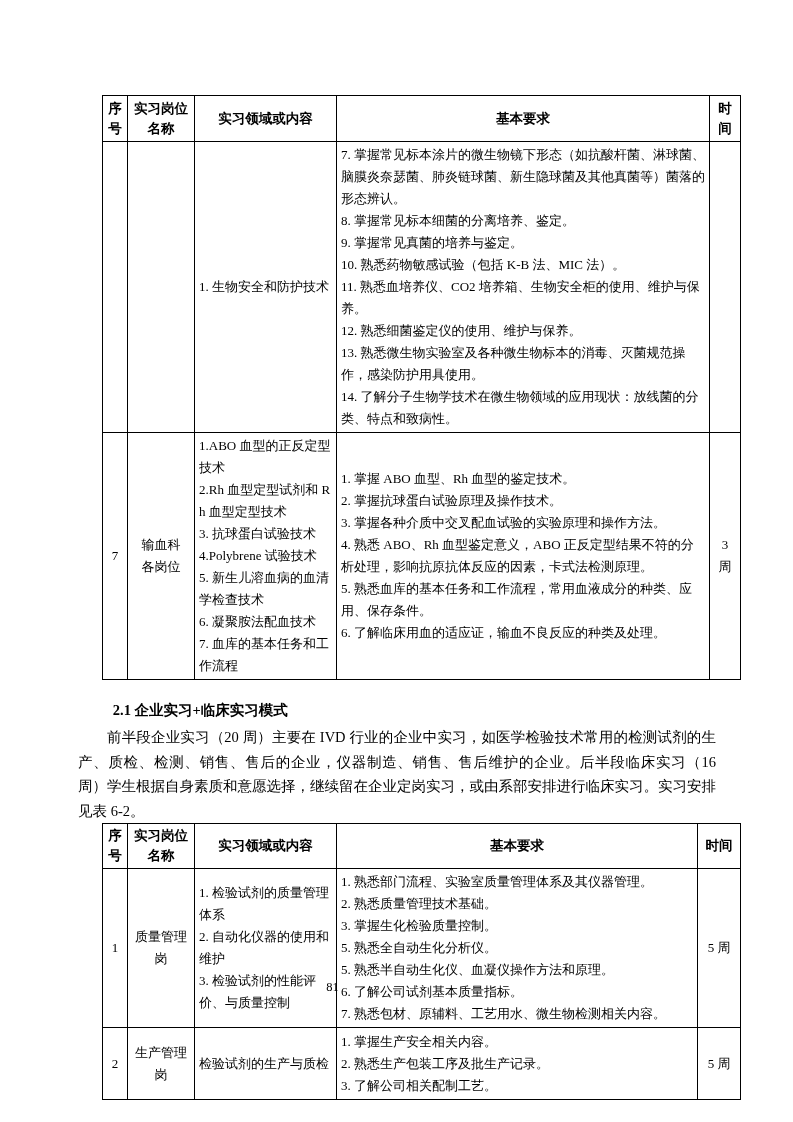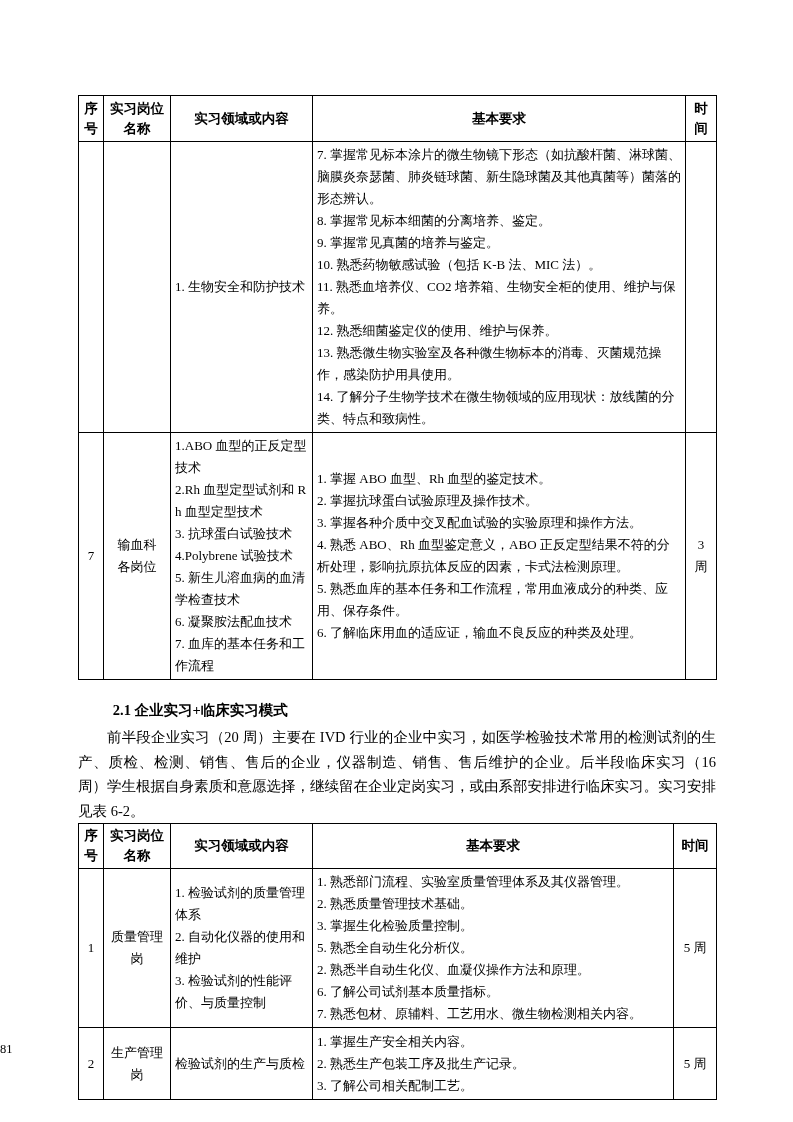--- a/index.html
+++ b/index.html
@@ -22,20 +22,21 @@
     width:638px;
   }
 
   
   table.doc-table {
     border-collapse:collapse;
     table-layout:fixed;
     width:638px;
     font-size:13px;
     line-height:22px;
+    margin-left:24px;
   }
   table.doc-table th, table.doc-table td {
     border:1.5px solid #000;
     padding:2px 4px;
     vertical-align:middle;
     word-break:break-all;
     overflow:hidden;
   }
   table.doc-table th {
     font-weight:bold;
@@ -77,21 +78,22 @@
   .table-title {
     margin:9px 0 0 0;
     font-size:15px;
     font-weight:bold;
     text-align:center;
     line-height:24px;
   }
   .page-number {
     position:absolute;
     left:0; width:665px;
-    top:1042px;
+    top:980px;
+    text-align:center;
     font-size:12.5px;
   }
 </style>
 </head>
 <body>
 
 <div class="page">
   <div class="content">
 
     <table class="doc-table t1">
@@ -184,21 +186,21 @@
           <td class="c-field">
               <div class="li">1. 检验试剂的质量管理体系</div>
               <div class="li">2. 自动化仪器的使用和维护</div>
               <div class="li">3. 检验试剂的性能评价、与质量控制</div>
             </td>
           <td class="c-req">
               <div class="li">1. 熟悉部门流程、实验室质量管理体系及其仪器管理。</div>
               <div class="li">2. 熟悉质量管理技术基础。</div>
               <div class="li">3. 掌握生化检验质量控制。</div>
               <div class="li">5. 熟悉全自动生化分析仪。</div>
-              <div class="li">2. 熟悉半自动生化仪、血凝仪操作方法和原理。</div>
+              <div class="li">5. 熟悉半自动生化仪、血凝仪操作方法和原理。</div>
               <div class="li">6. 了解公司试剂基本质量指标。</div>
               <div class="li">7. 熟悉包材、原辅料、工艺用水、微生物检测相关内容。</div>
             </td>
           <td class="c-time">5 周</td>
         </tr>
         <tr class="row-b">
           <td class="c-no">2</td>
           <td class="c-pos">生产管理
 岗</td>
           <td class="c-field">

